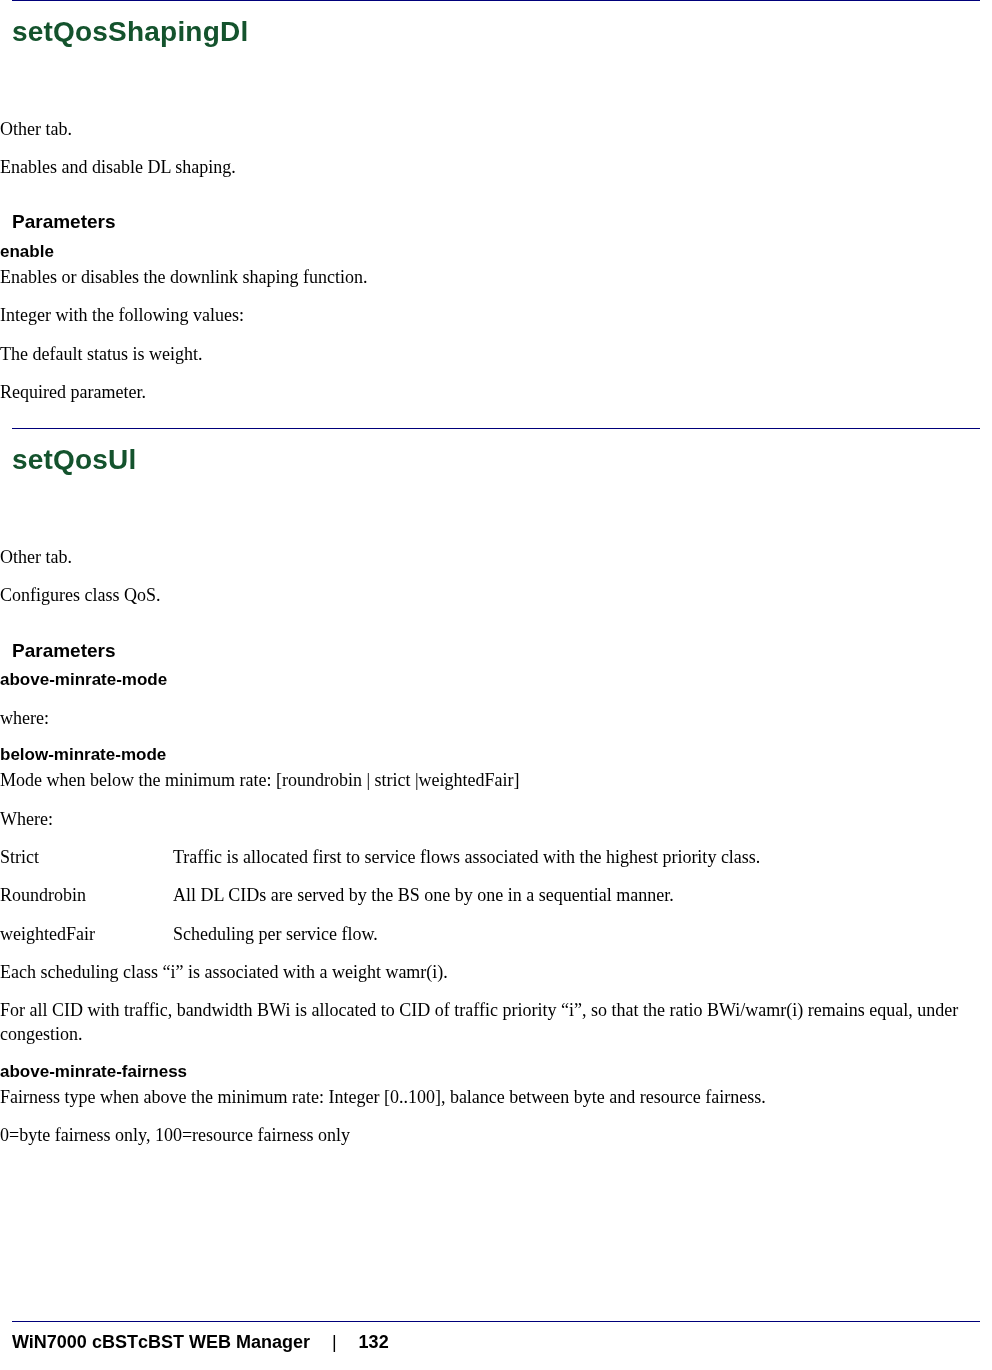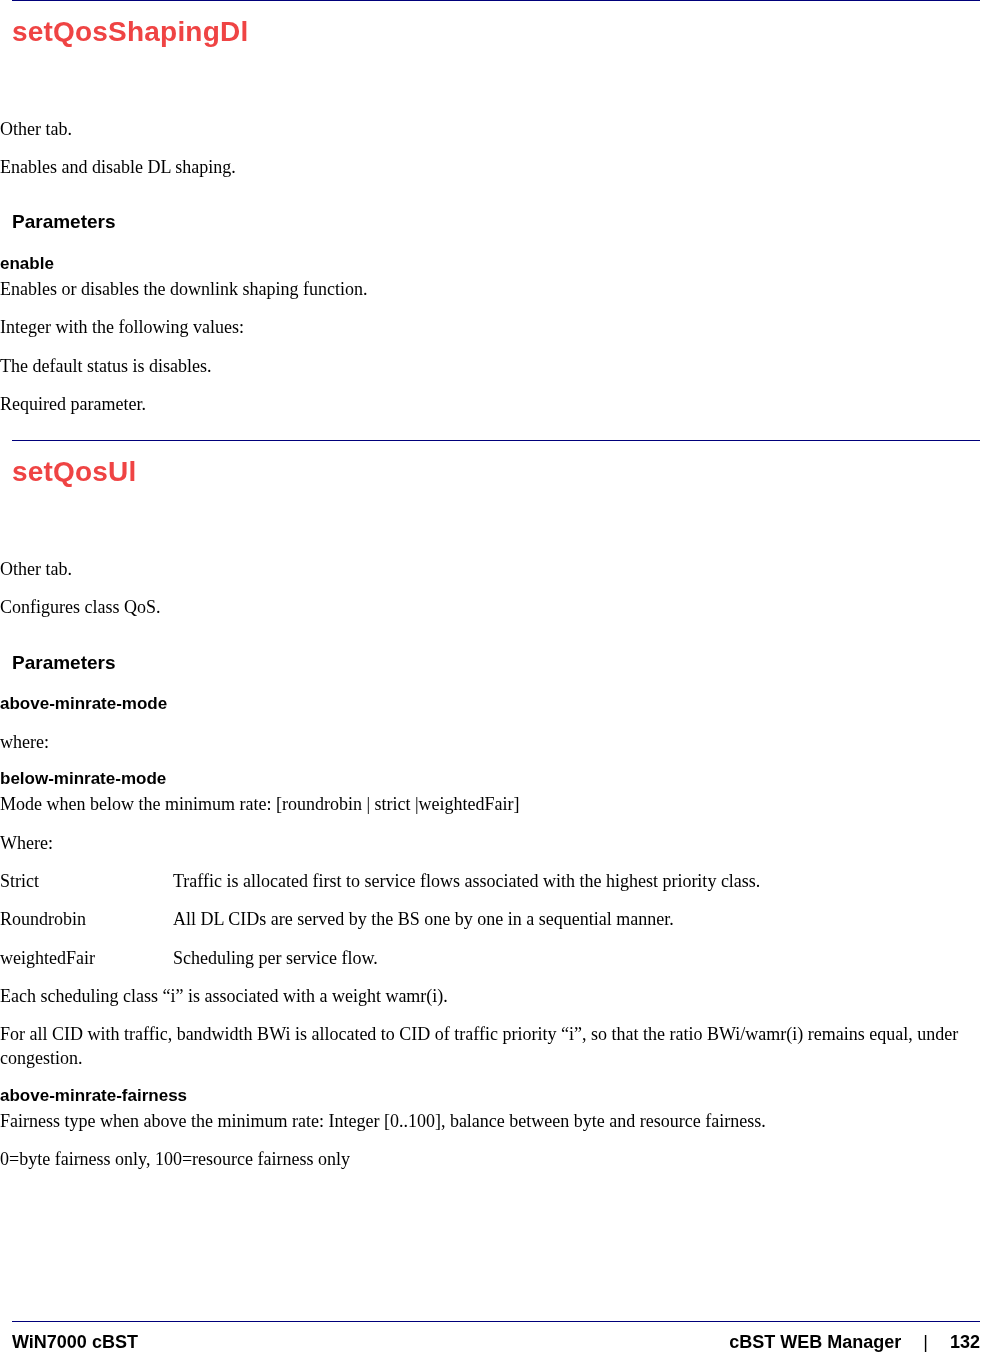--- a/index.html
+++ b/index.html
@@ -17,41 +17,41 @@
     padding-bottom: 80px;
   }
   .rule-top {
     border-top: 1.5px solid #00007a;
     margin: 0 12px 4px 12px;
   }
   .h1 {
     font-family: "Century Gothic", "Segoe UI", Arial, sans-serif;
     font-weight: 700;
     font-size: 28px;
-    color: #ef4444;
+    color: #14532d;
     padding: 8px 12px 18px 12px;
     letter-spacing: 0.2px;
   }
   .indent {
     padding-right: 28px;
   }
   .para {
     margin: 14px 0;
   }
   .section-label {
     font-family: "Century Gothic", "Segoe UI", Arial, sans-serif;
     font-weight: 700;
     font-size: 19px;
     padding: 16px 12px 4px 12px;
   }
   .param-name {
     font-family: "Century Gothic", "Segoe UI", Arial, sans-serif;
     font-weight: 700;
     font-size: 17px;
-    margin-top: 14px;
+    margin-top: 2px;
   }
   .param-desc {
     margin-top: 1px;
   }
   .def-table {
     margin-top: 14px;
   }
   .def-row {
     display: flex;
     gap: 8px;
@@ -73,21 +73,20 @@
     left: 12px;
     right: 12px;
     bottom: 16px;
   }
   .footer-rule {
     border-top: 1.5px solid #00007a;
     margin-bottom: 8px;
   }
   .footer-row {
     display: flex;
-    justify-content: space-between;
     align-items: baseline;
     font-family: "Century Gothic", "Segoe UI", Arial, sans-serif;
     font-weight: 700;
     font-size: 18px;
   }
   .footer-right {
     display: flex;
     align-items: baseline;
     gap: 22px;
   }
@@ -108,21 +107,21 @@
     <div class="para">Other tab.</div>
     <div class="para">Enables and disable DL shaping.</div>
   </div>
 
   <div class="section-label">Parameters</div>
 
   <div class="indent">
     <div class="param-name">enable</div>
     <div class="param-desc">Enables or disables the downlink shaping function.</div>
     <div class="para">Integer with the following values:</div>
-    <div class="para">The default status is disables.</div>
+    <div class="para">The default status is weight.</div>
     <div class="para">Required parameter.</div>
   </div>
 
   <div class="hr-wrap">
     <div class="rule-top"></div>
   </div>
   <div class="h1">setQosUl</div>
 
   <div class="indent">
     <div class="top-gap"></div>

